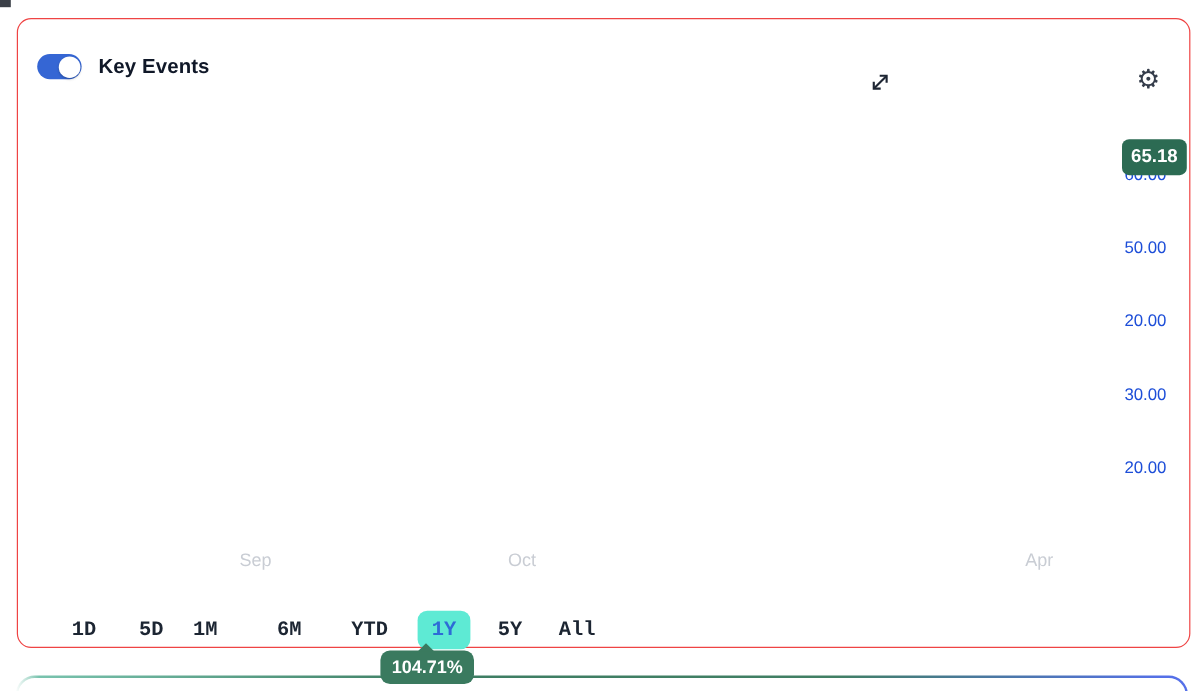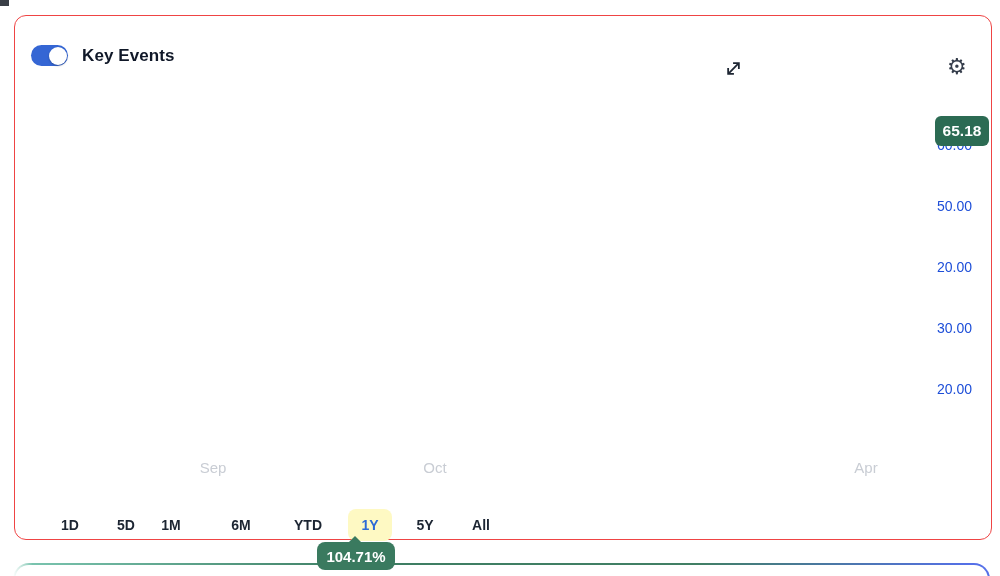--- a/index.html
+++ b/index.html
@@ -29,25 +29,25 @@
   .xlabel{position:absolute;width:60px;text-align:center;top:443px;font-size:15px;color:#c9cdd4;z-index:3;}
   .price-badge{
     position:absolute;left:920px;top:100px;width:54px;height:30px;border-radius:6px;
     background:#2c6b53;color:#ffffff;font-size:15.5px;font-weight:700;
     display:flex;align-items:center;justify-content:center;z-index:4;
   }
   
   .ranges{position:absolute;left:0;top:492px;height:34px;width:100%;z-index:6;}
   .range-btn{
     position:absolute;top:1px;height:32px;border:none;background:none;border-radius:8px;
-    font-size:14px;font-weight:700;color:#1c2532;cursor:pointer;padding:0;
+    font-size:17px;font-weight:700;color:#1c2532;cursor:pointer;padding:0;
     display:flex;align-items:center;justify-content:center;
-    font-family:Liberation Sans, sans-serif;
-  }
-  .range-btn.selected{background:#fef9c3;color:#2e6bd6;}
+    font-family:Liberation Mono, monospace;
+  }
+  .range-btn.selected{background:#5eead4;color:#2e6bd6;}
   
   .pct-tooltip{
     position:absolute;left:317px;top:542px;width:78px;height:28px;border-radius:8px;
     background:#3a7a5f;color:#fff;font-size:15px;font-weight:700;z-index:7;
     display:flex;align-items:center;justify-content:center;
   }
   .pct-tooltip::before{
     content:"";position:absolute;top:-6px;left:31px;width:0;height:0;
     border-left:7px solid transparent;border-right:7px solid transparent;border-bottom:7px solid #3a7a5f;
   }

